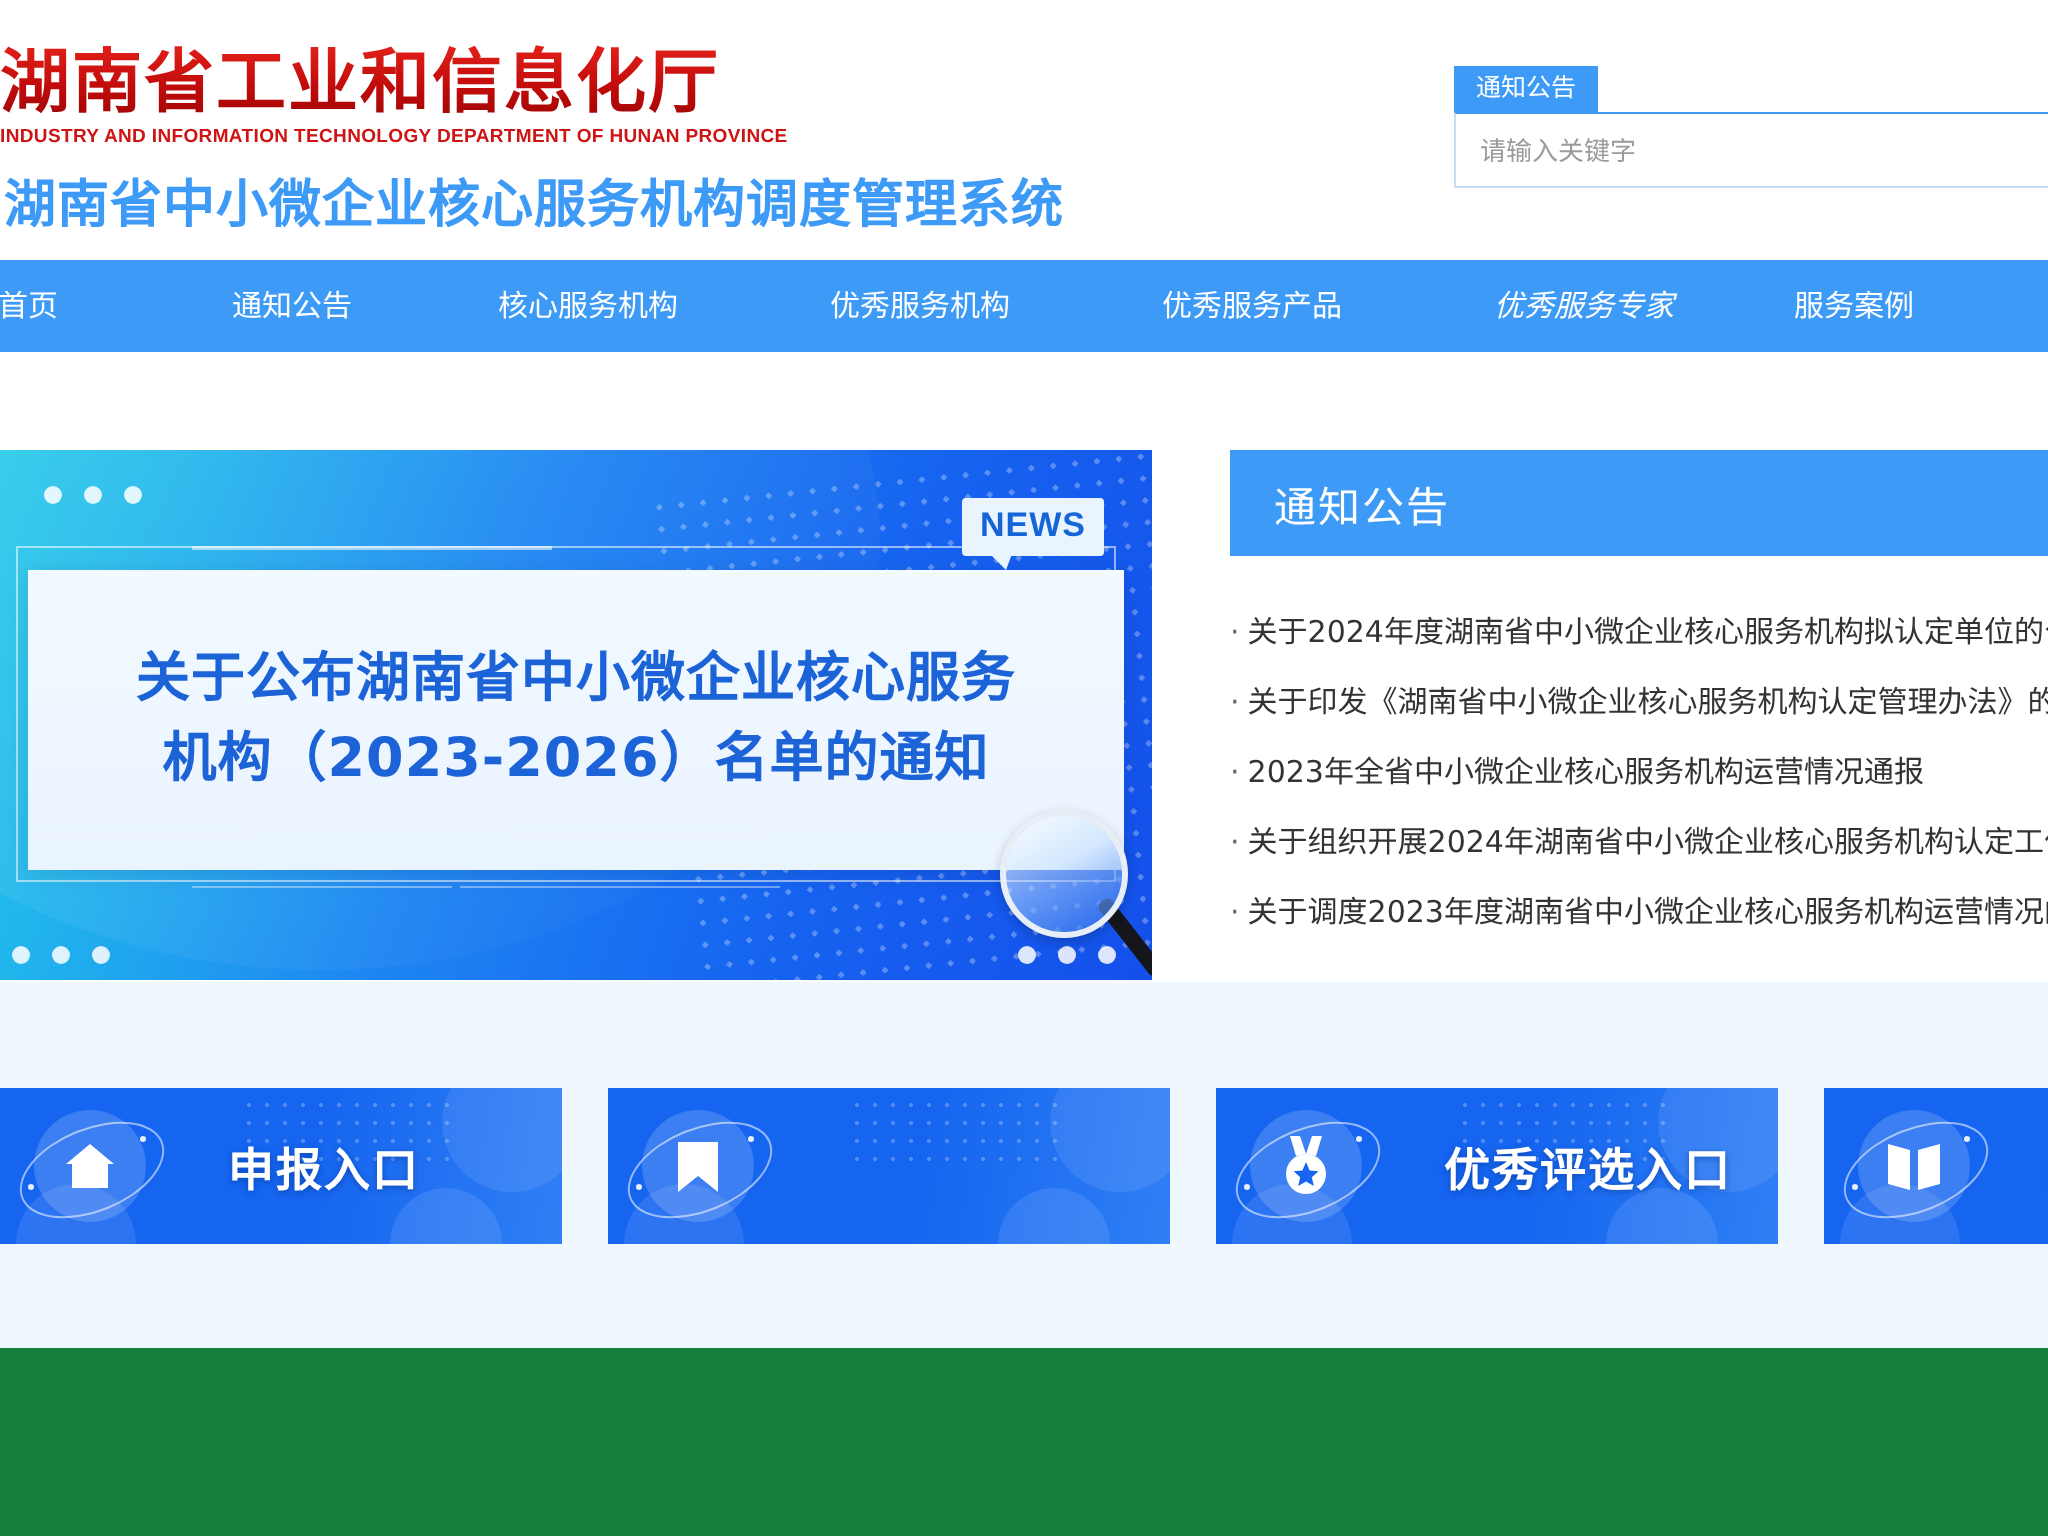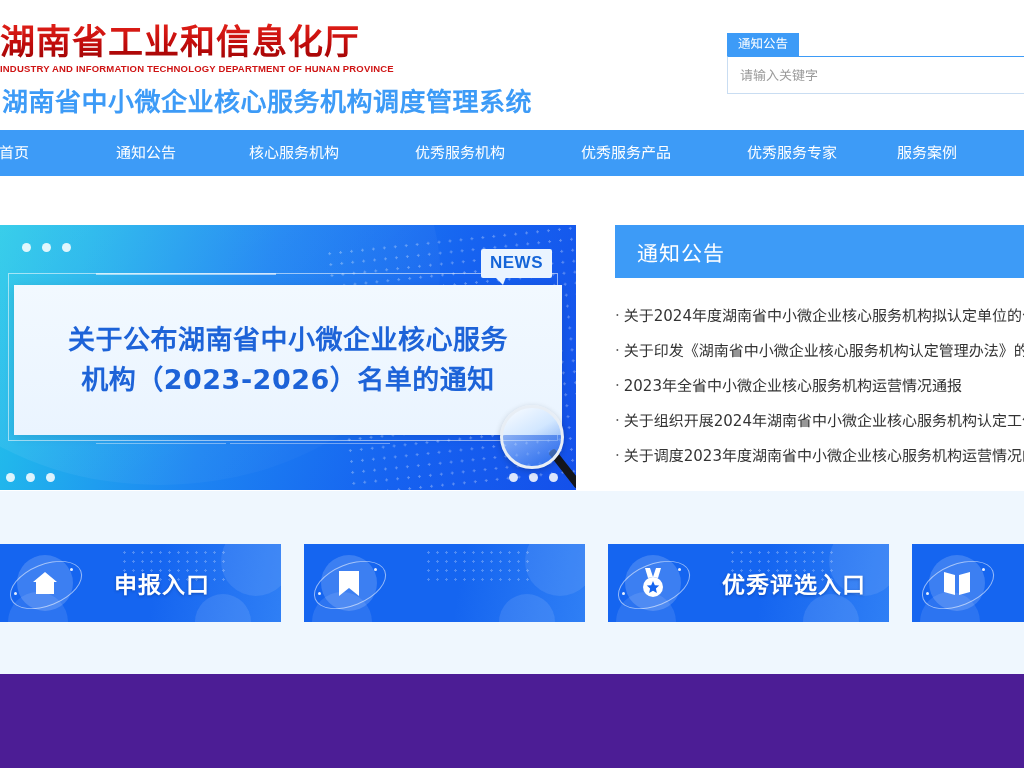--- a/index.html
+++ b/index.html
@@ -8,21 +8,21 @@
     width: 1024px; height: 768px;
     overflow: hidden;
     background: #ffffff;
     font-family: "Liberation Sans", "DejaVu Sans", sans-serif;
   }
   .page {
     position: relative;
     width: 1024px;
     height: 768px;
     overflow: hidden;
-    background: #4c1d95;
+    background: #15803d;
   }
   
   .inner {
     position: absolute;
     left: 0; top: 0;
     width: 1300px;
   }
 
   
   .header {
@@ -121,21 +121,21 @@
     white-space: nowrap;
     cursor: pointer;
     font-family: "DejaVu Sans", "Liberation Sans", sans-serif;
     line-height: 46px;
   }
   .nav-i0 { margin-left: -1px; width: 117px; }
   .nav-i1 { width: 133px; }
   .nav-i2 { width: 166px; }
   .nav-i3 { width: 166px; }
   .nav-i4 { width: 166px; }
-  .nav-i5 { width: 150px; }
+  .nav-i5 { width: 150px; font-style: italic; }
   .nav-i6 { width: 150px; }
 
   
   .main {
     position: relative;
     height: 315px;
     background: #fff;
   }
 
   

